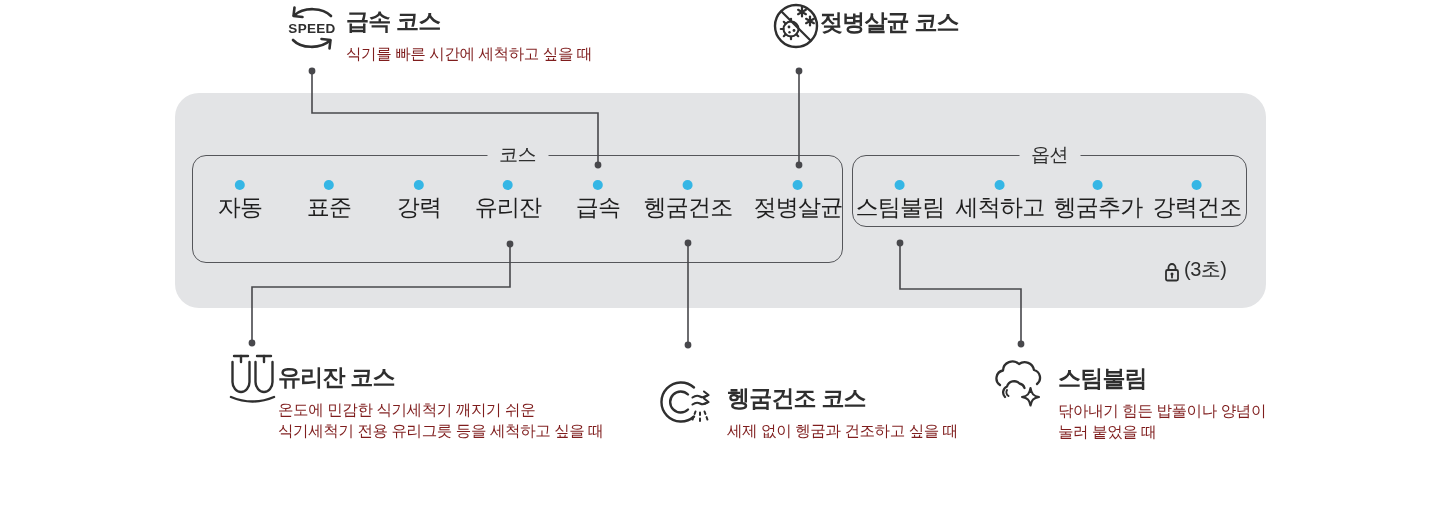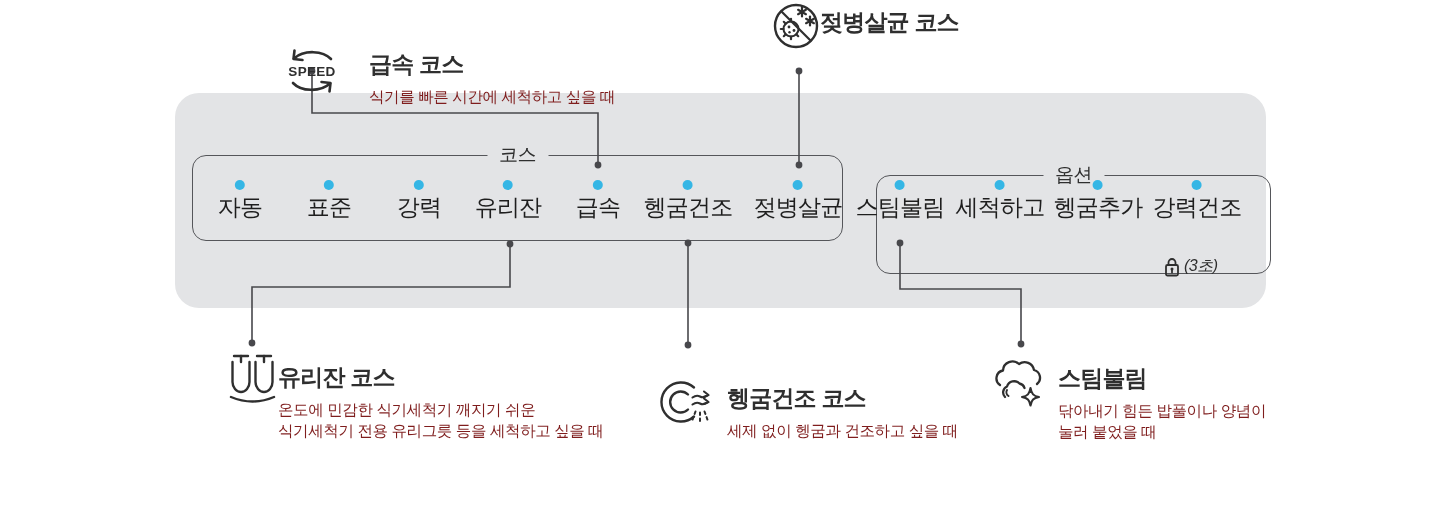--- a/index.html
+++ b/index.html
@@ -5,40 +5,40 @@
   html,body{margin:0;padding:0;background:#ffffff;}
   .canvas{
     position:relative;width:1440px;height:516px;background:#ffffff;
     font-family:"Liberation Sans","DejaVu Sans",sans-serif;overflow:hidden;
   }
   
   .panel{position:absolute;left:175px;top:93px;width:1091px;height:215px;
     background:#e3e4e6;border-radius:24px;}
   
   .group-box{position:absolute;border:1.6px solid #55565a;border-radius:14px;box-sizing:border-box;}
-  .group-box.course{left:192px;top:155px;width:651px;height:86px;}
-  .group-box.option{left:876px;top:155px;width:395px;height:99px;margin-top:20px;}
+  .group-box.course{left:192px;top:155px;width:651px;height:108px;}
+  .group-box.option{left:852px;top:155px;width:395px;height:72px;}
   .legend{position:absolute;top:-14px;left:50%;transform:translateX(-50%);
     background:#e3e4e6;padding:0 12px;font-size:19px;font-weight:500;color:#2f2f2f;
     line-height:26px;letter-spacing:-0.5px;white-space:nowrap;}
   
   .item{position:absolute;top:180px;transform:translateX(-50%);text-align:center;}
   .dot{display:block;width:10px;height:10px;border-radius:50%;background:#35b6e5;margin:0 auto;}
   .item-label{display:block;margin-top:2px;font-size:23px;font-weight:500;color:#1e1e1e;
     white-space:nowrap;letter-spacing:-0.8px;}
   
-  .lock-row{position:absolute;left:1163px;top:256px;display:flex;align-items:flex-start;gap:3px;
-    font-size:16px;color:#2f2f2f;letter-spacing:-0.5px;font-style:italic;}
+  .lock-row{position:absolute;left:1163px;top:256px;display:flex;align-items:flex-end;gap:3px;
+    font-size:20px;color:#2f2f2f;letter-spacing:-0.5px;}
   
   .callout{position:absolute;display:flex;align-items:flex-start;}
   .c-text{display:flex;flex-direction:column;justify-content:center;}
   .c-title{font-size:23px;font-weight:700;color:#2f2f2f;letter-spacing:-0.8px;line-height:1.2;white-space:nowrap;}
   .c-desc{margin-top:7px;font-size:15.5px;font-weight:400;color:#7f1d1d;letter-spacing:-0.4px;
     line-height:21px;white-space:nowrap;}
-  #co-quick{left:284px;top:4px;gap:29px;margin-top:43px;}
+  #co-quick{left:284px;top:4px;gap:6px;}
   #co-quick .c-text{margin-top:4px;}
   #co-bottle{left:772px;top:2px;}
   #co-bottle .c-text{margin-top:7px;}
   #co-glass{left:228px;top:351px;}
   #co-glass .c-text{margin-top:13px;}
   #co-rinse{left:656px;top:376px;gap:9px;}
   #co-rinse .c-text{margin-top:9px;}
   #co-steam{left:991px;top:357px;gap:13px;}
   #co-steam .c-text{margin-top:8px;}
   .icon svg{display:block;}

